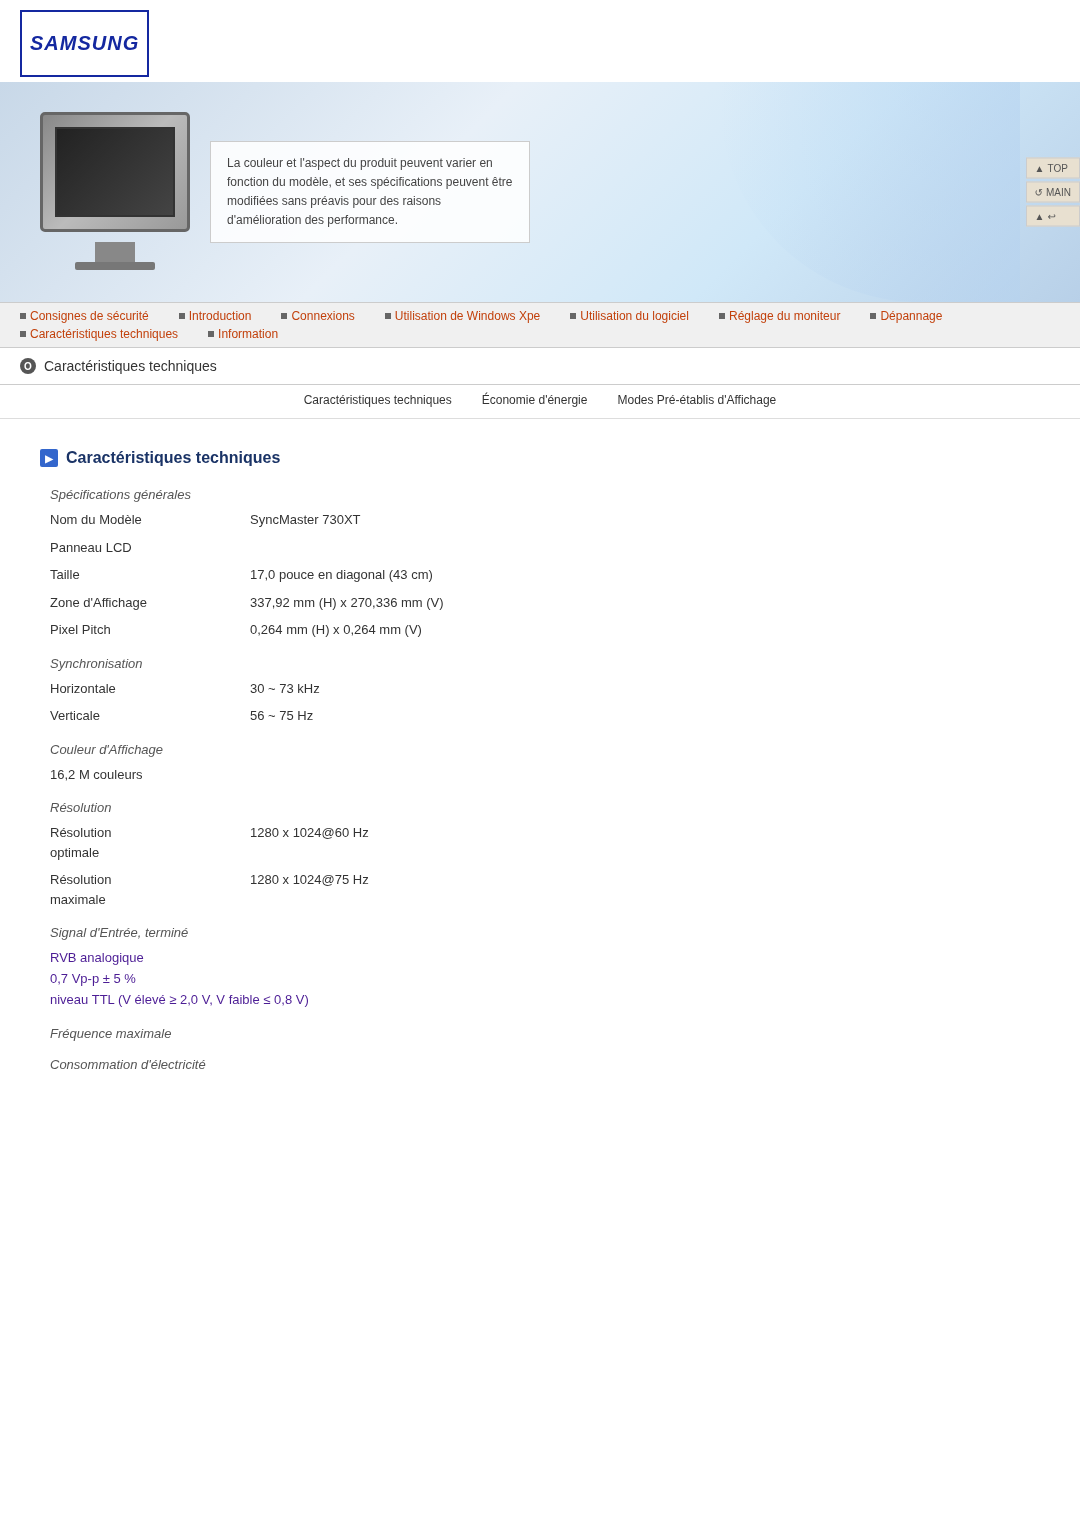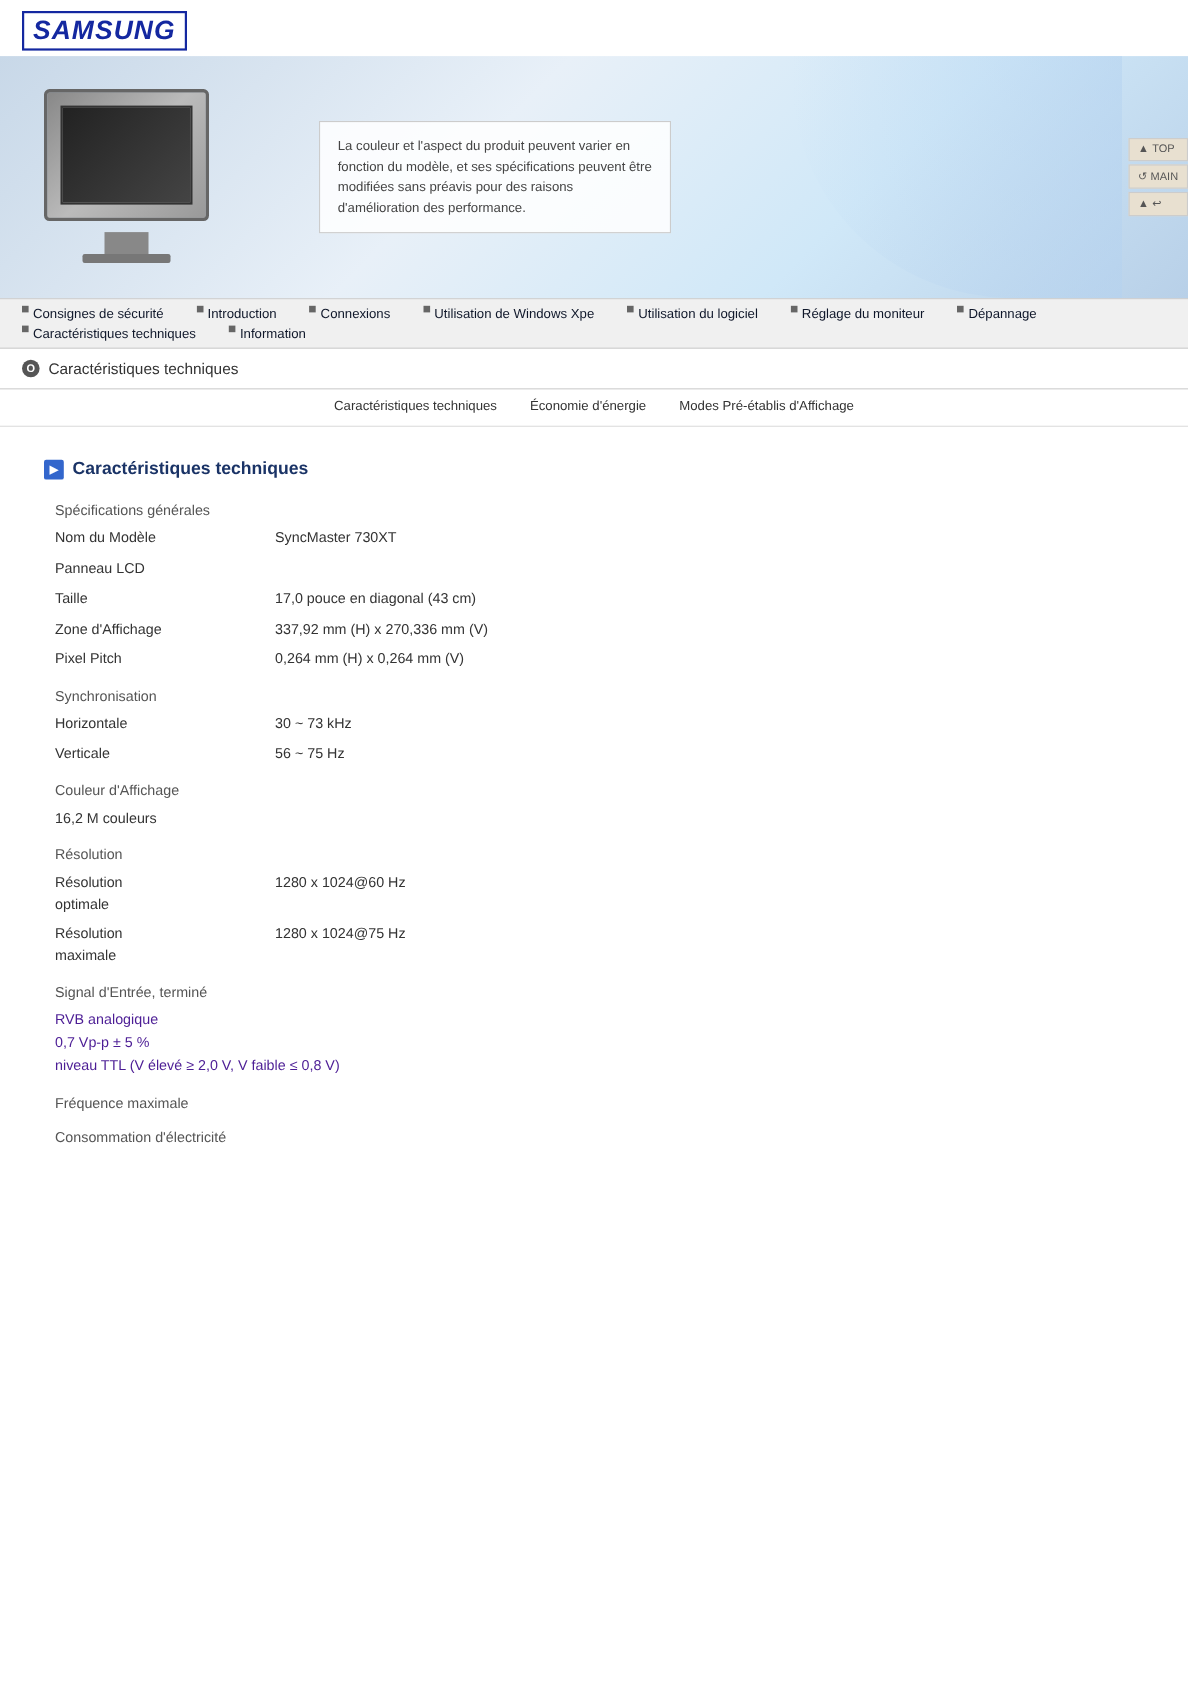--- a/index.html
+++ b/index.html
@@ -1,20 +1,20 @@
 <!DOCTYPE html>
 <html><head>
   <meta charset="utf-8">
   <style>
     * { margin: 0; padding: 0; box-sizing: border-box; }
     body { font-family: Arial, sans-serif; font-size: 13px; color: #333; background: #fff; width: 1080px; }
 
     
     .header { padding: 10px 20px 0 20px; }
-    .samsung-logo { font-size: 24px; font-weight: bold; color: #1428A0; letter-spacing: 1px; font-style: italic; border: 2px solid #1428A0; display: inline-block; padding: 2px 8px; margin-bottom: 5px; }
+    .samsung-logo { font-size: 20px; font-weight: bold; color: #1428A0; letter-spacing: 1px; font-style: italic; border: 2px solid #1428A0; display: inline-block; padding: 20px 8px; margin-bottom: 5px; }
 
     .banner {
       position: relative;
       background: linear-gradient(135deg, #c8d8e8 0%, #e8f0f8 40%, #d0e8f8 70%, #b8d0e8 100%);
       height: 220px;
       margin: 0;
       overflow: hidden;
       display: flex;
       align-items: center;
     }
@@ -64,21 +64,20 @@
       bottom: 12px;
       left: 45px;
       border-radius: 2px;
     }
 
     .banner-text-box {
       background: rgba(255,255,255,0.85);
       border: 1px solid #ccc;
       padding: 12px 16px;
       max-width: 320px;
-      margin-left: 80px;
       font-size: 12px;
       line-height: 1.6;
       color: #444;
       position: relative;
       z-index: 2;
     }
 
     .banner-curve {
       position: absolute;
       right: 60px;
@@ -120,24 +119,24 @@
       border-top: 1px solid #ccc;
       border-bottom: 1px solid #ccc;
       padding: 6px 20px;
       display: flex;
       flex-wrap: wrap;
       gap: 4px 30px;
     }
 
     .nav-item {
       font-size: 12px;
-      color: #0f172a;
+      color: #c2410c;
       cursor: pointer;
       display: flex;
-      align-items: flex-start;
+      align-items: center;
       gap: 4px;
       white-space: nowrap;
     }
 
     .nav-bullet {
       width: 6px;
       height: 6px;
       background: #666;
       display: inline-block;
       flex-shrink: 0;
@@ -218,20 +217,21 @@
       color: #1a3366;
     }
 
     
     .specs-section { margin-left: 10px; }
 
     .spec-group-title {
       font-size: 13px;
       color: #555;
       margin: 16px 0 8px 0;
+      font-style: italic;
     }
 
     .spec-row {
       display: flex;
       margin-bottom: 8px;
       align-items: flex-start;
     }
 
     .spec-label {
       width: 200px;

